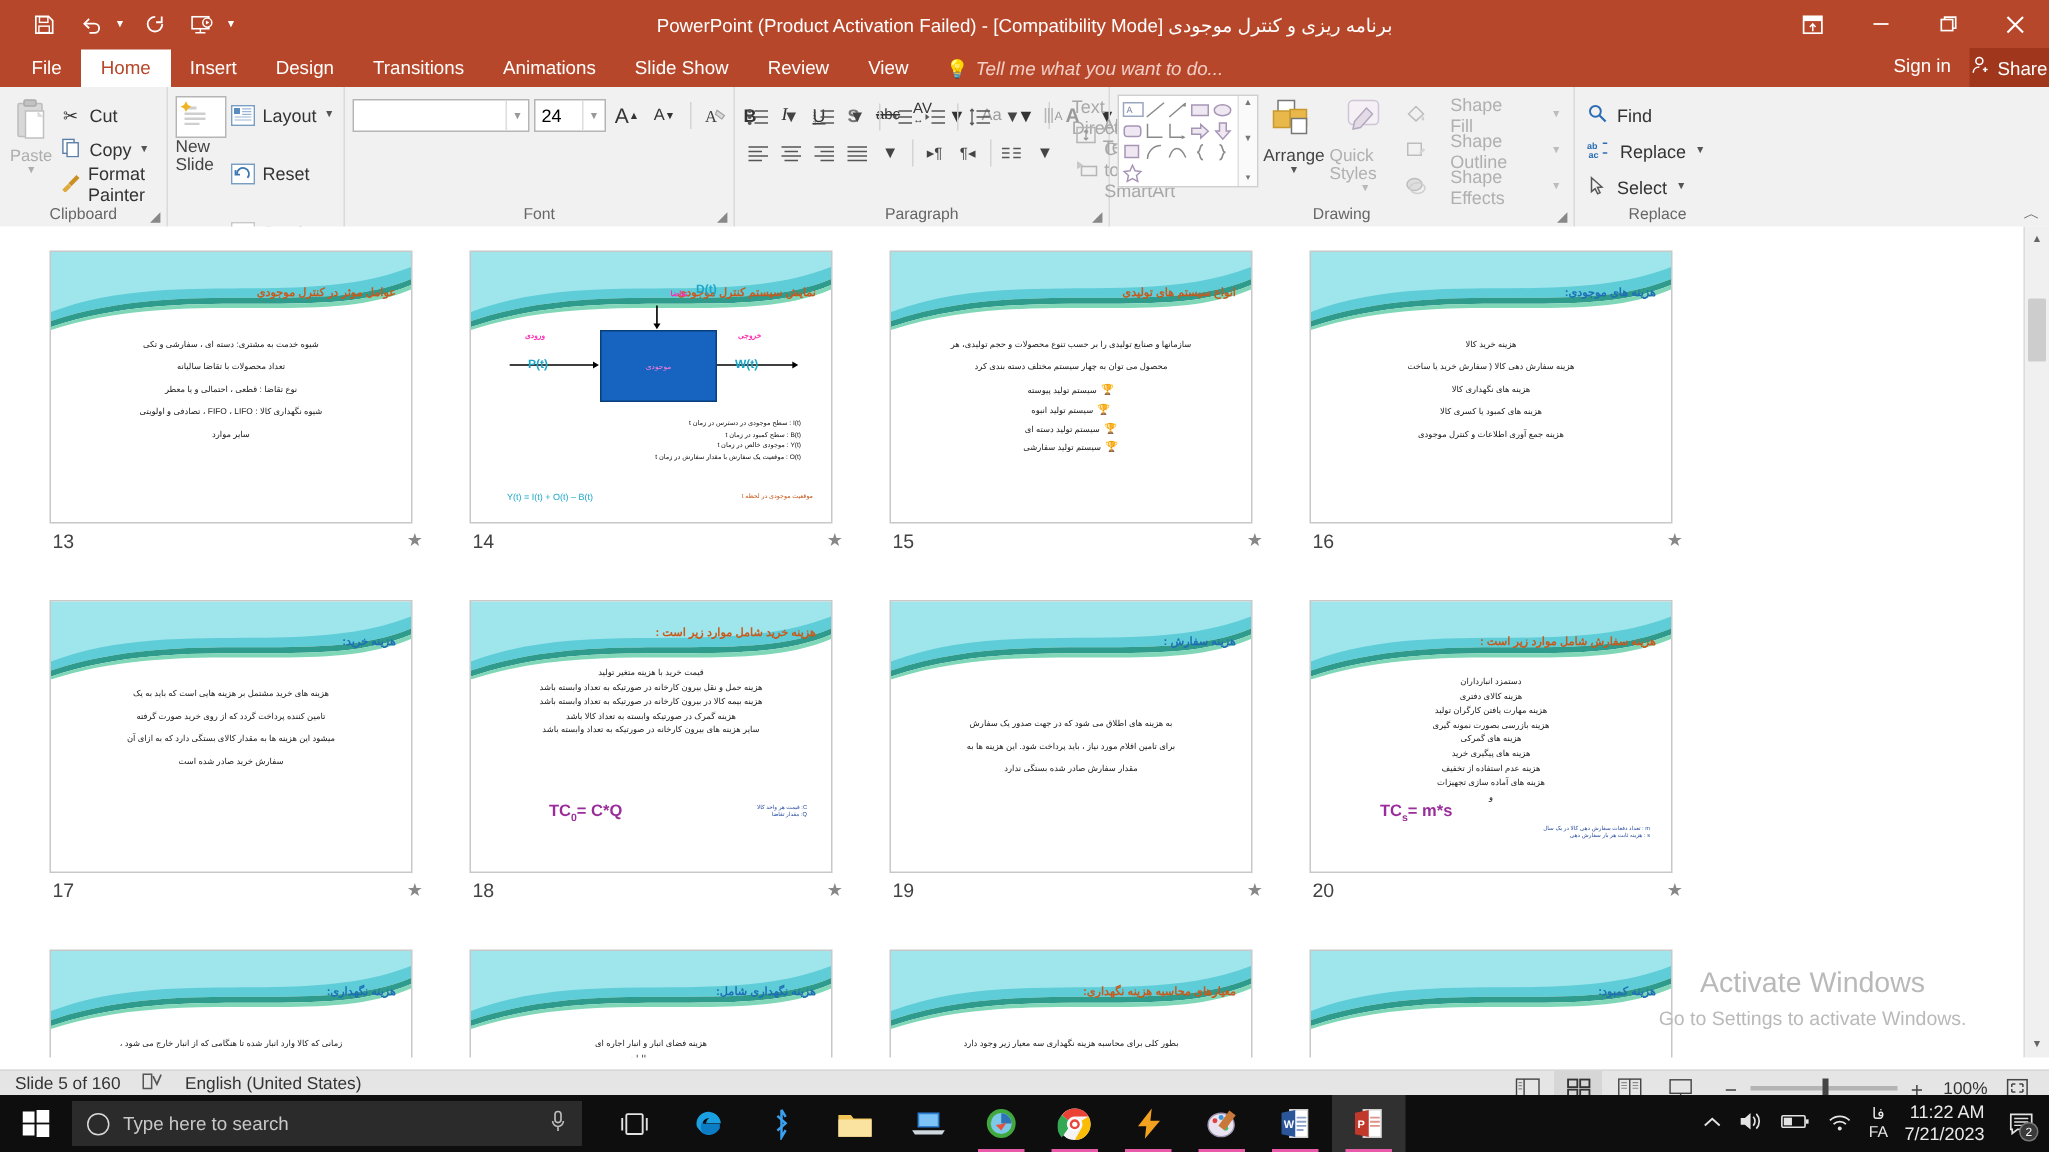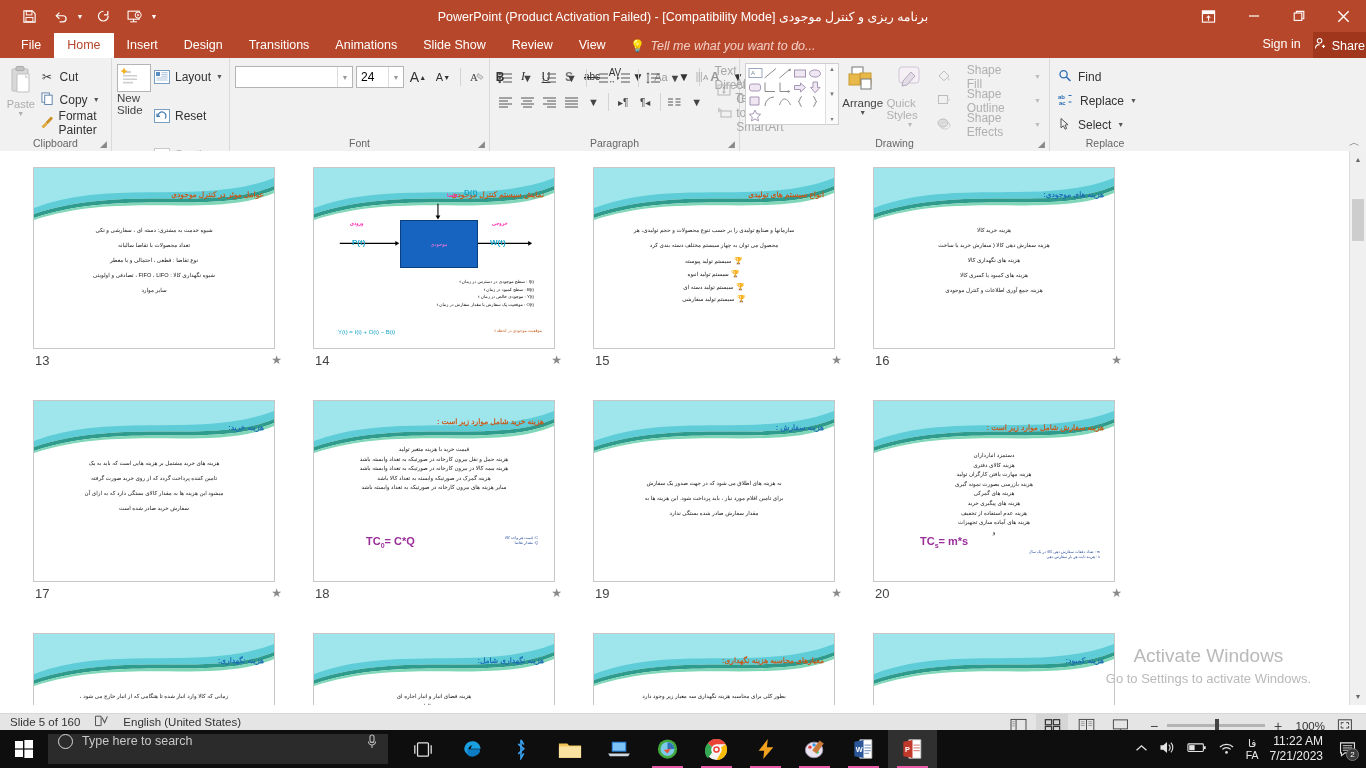--- a/index.html
+++ b/index.html
@@ -299,21 +299,21 @@
 
   
   .taskbar {
     position: absolute; left: 0; right: 0; bottom: 0; height: 38px;
     background: #0e0e0e; display: flex; align-items: center;
   }
   .start {
     width: 48px; height: 38px; display: flex; align-items: center; justify-content: center;
   }
   .search-box {
-    width: 340px; height: 30px; background: #2b2b2b; display: flex; align-items: flex-start;
+    width: 340px; height: 30px; background: #2b2b2b; display: flex; align-items: center;
     gap: 9px; padding: 0 10px; color: #c9c9c9; font-size: 12.5px;
   }
   .srch-circle {
     width: 15px; height: 15px; border: 1.6px solid #d9d9d9; border-radius: 50%;
   }
   .mic { margin-left: auto; font-size: 12px; color: #bdbdbd; }
   .tb-icons { display: flex; align-items: center; gap: 0; padding-left: 10px; }
   .tb-icon {
     width: 49px; height: 38px; display: flex; align-items: center; justify-content: center;
     position: relative;

